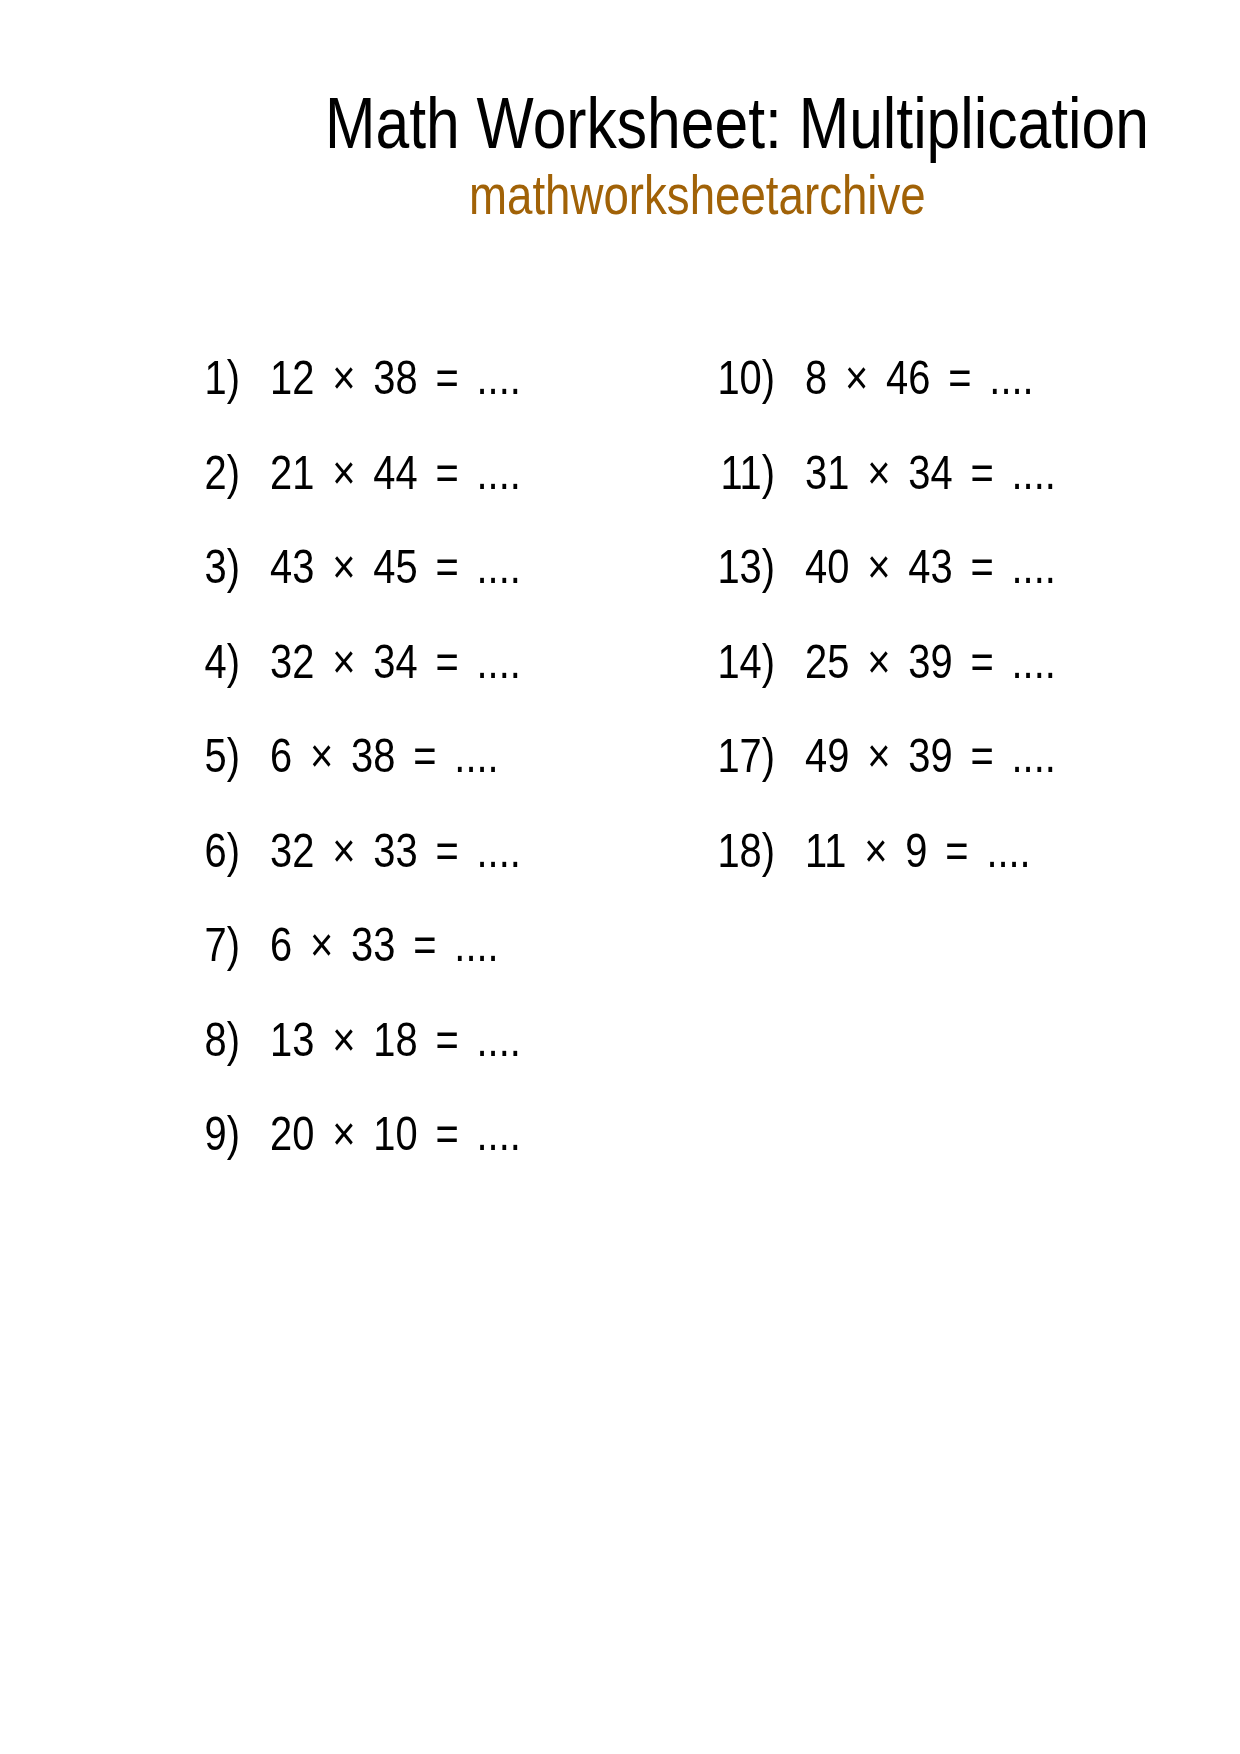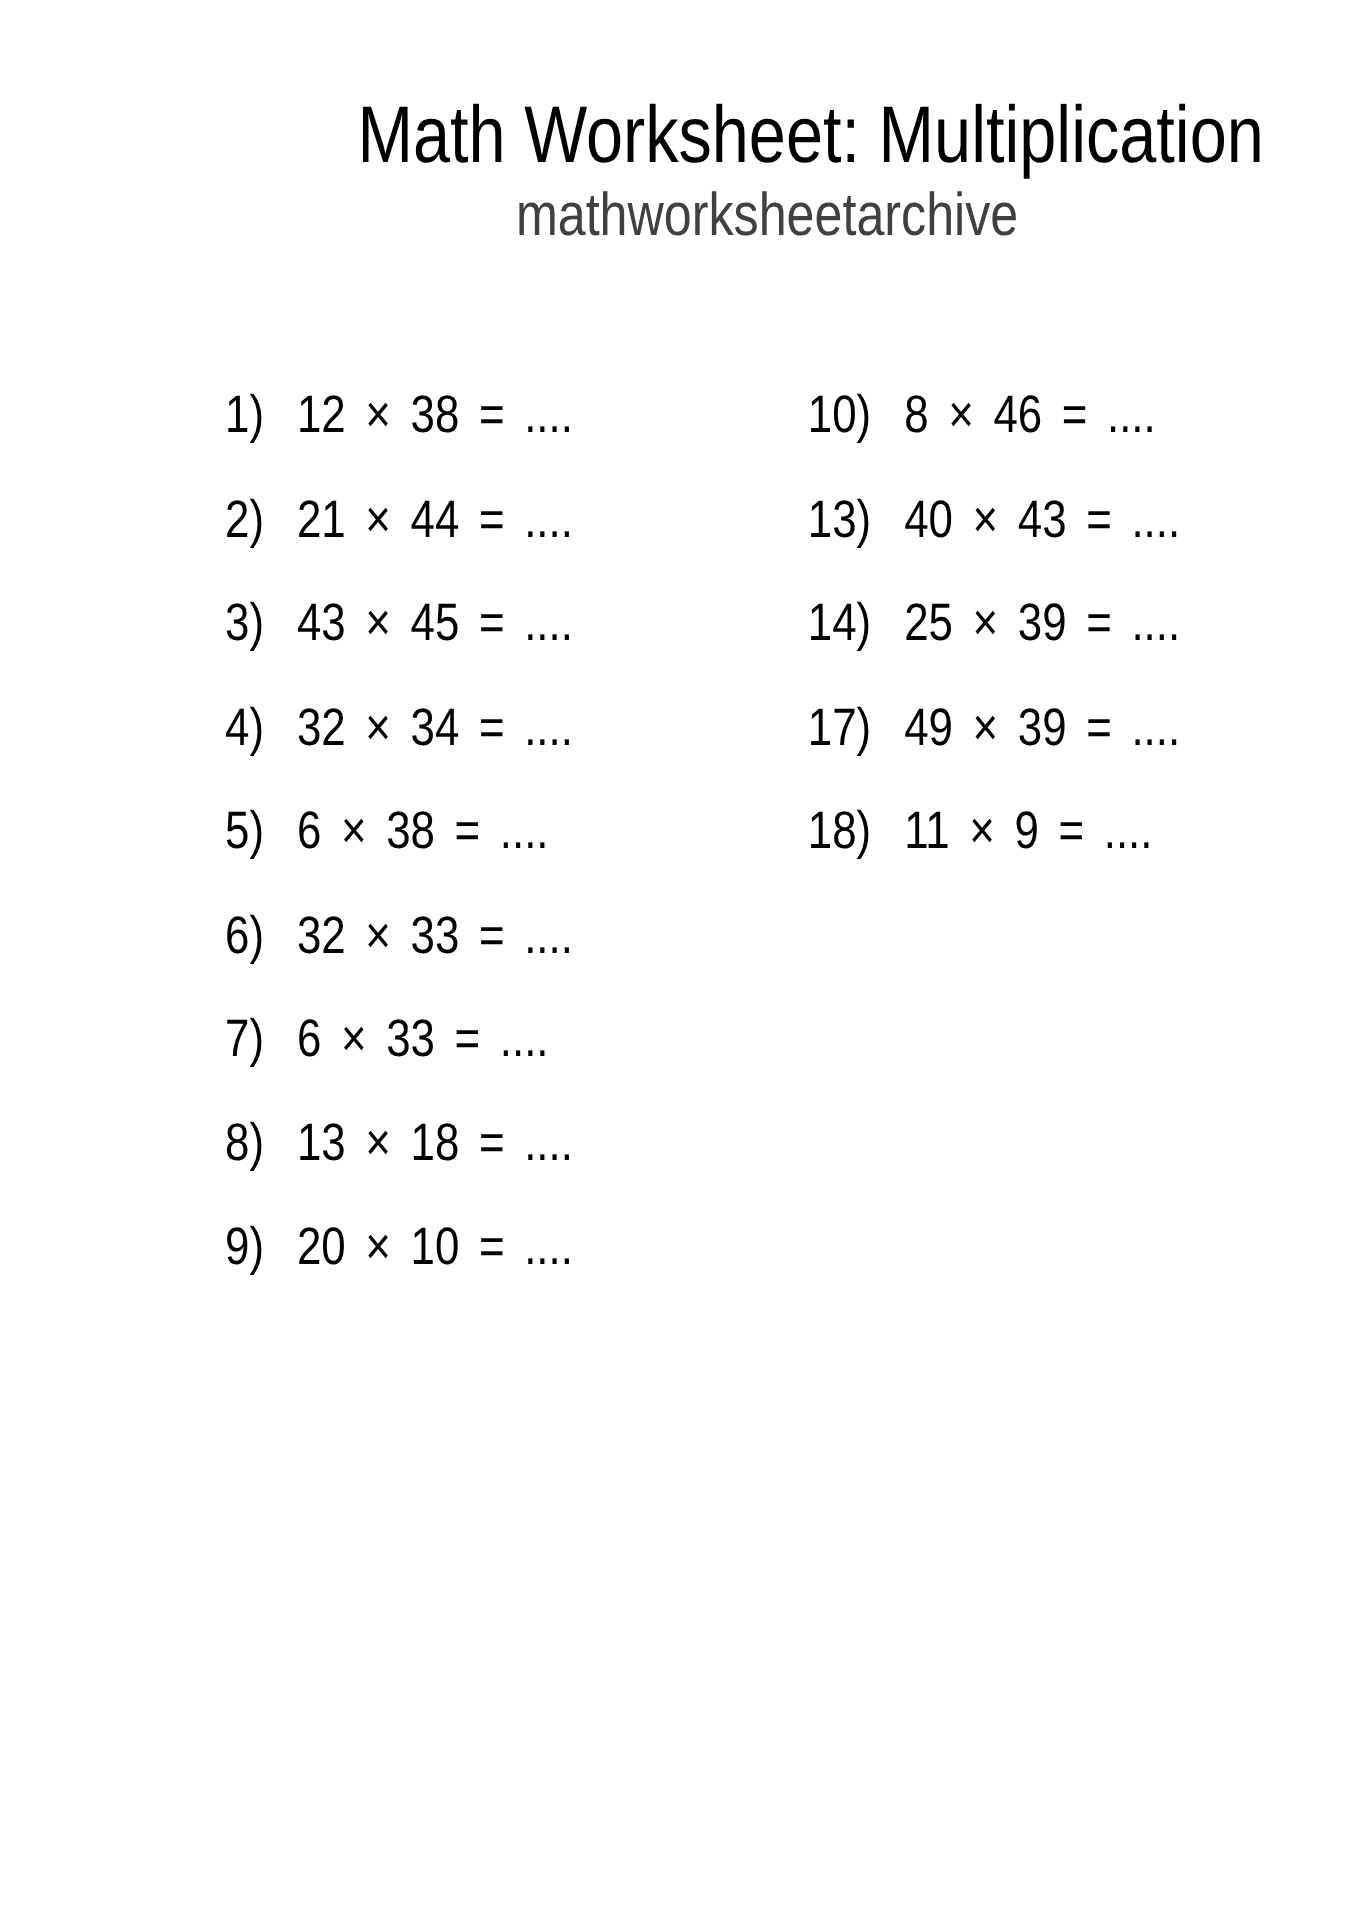--- a/index.html
+++ b/index.html
@@ -35,28 +35,28 @@
     font-weight: 400;
     line-height: 1;
     color: #000000;
   }
   .subtitle {
     position: absolute;
     left: 469px;
     top: 168px;
     font-size: 55px;
     line-height: 1;
-    color: #404040;
+    color: #a16207;
   }
   .col {
     position: absolute;
     top: 331px;
   }
   .col-left  { left: 130px; }
-  .col-right { left: 682px; }
+  .col-right { left: 665px; }
   .problem {
     height: 94.5px;
     display: flex;
     align-items: center;
     font-size: 48px;
     line-height: 1;
   }
   .num {
     flex: 0 0 110px;
     width: 110px;
@@ -114,20 +114,24 @@
       <span class="expr cond">20 × 10 = ....</span>
     </div>
   </div>
 
   <div class="col col-right">
     <div class="problem">
       <span class="num cond-r">10)</span>
       <span class="expr cond">8 × 46 = ....</span>
     </div>
     <div class="problem">
+      <span class="num cond-r">11)</span>
+      <span class="expr cond">31 × 34 = ....</span>
+    </div>
+    <div class="problem">
       <span class="num cond-r">13)</span>
       <span class="expr cond">40 × 43 = ....</span>
     </div>
     <div class="problem">
       <span class="num cond-r">14)</span>
       <span class="expr cond">25 × 39 = ....</span>
     </div>
     <div class="problem">
       <span class="num cond-r">17)</span>
       <span class="expr cond">49 × 39 = ....</span>

